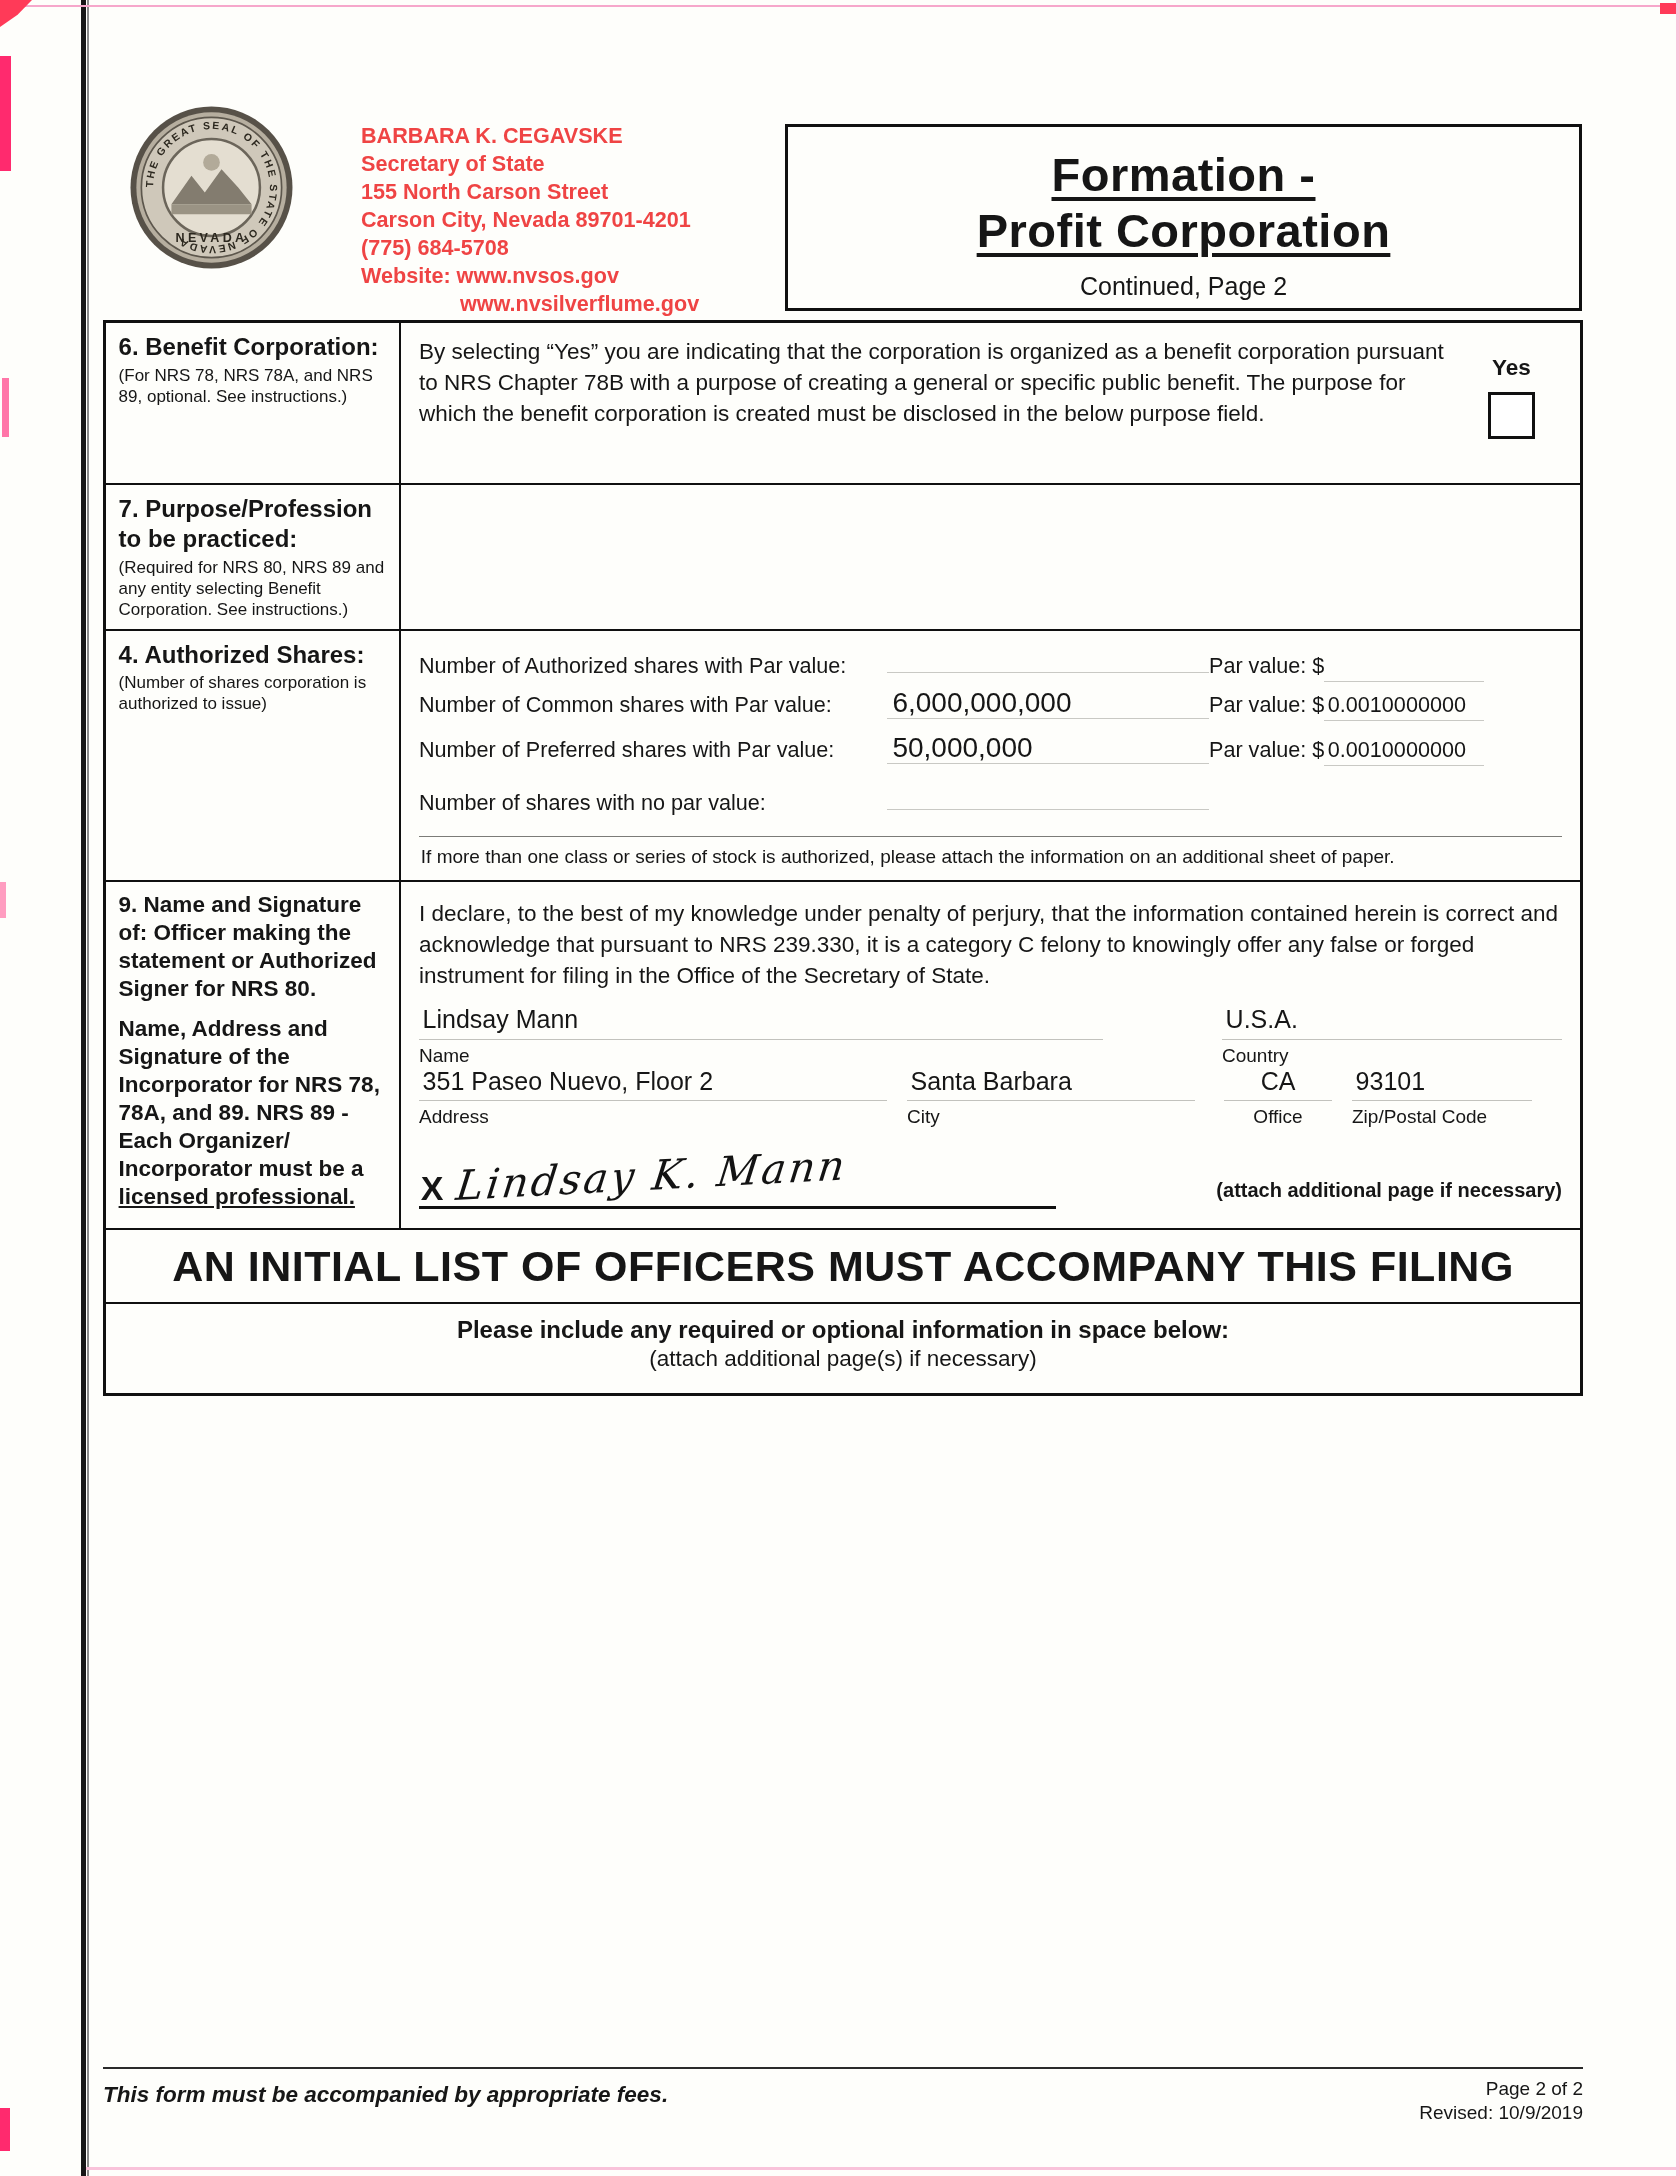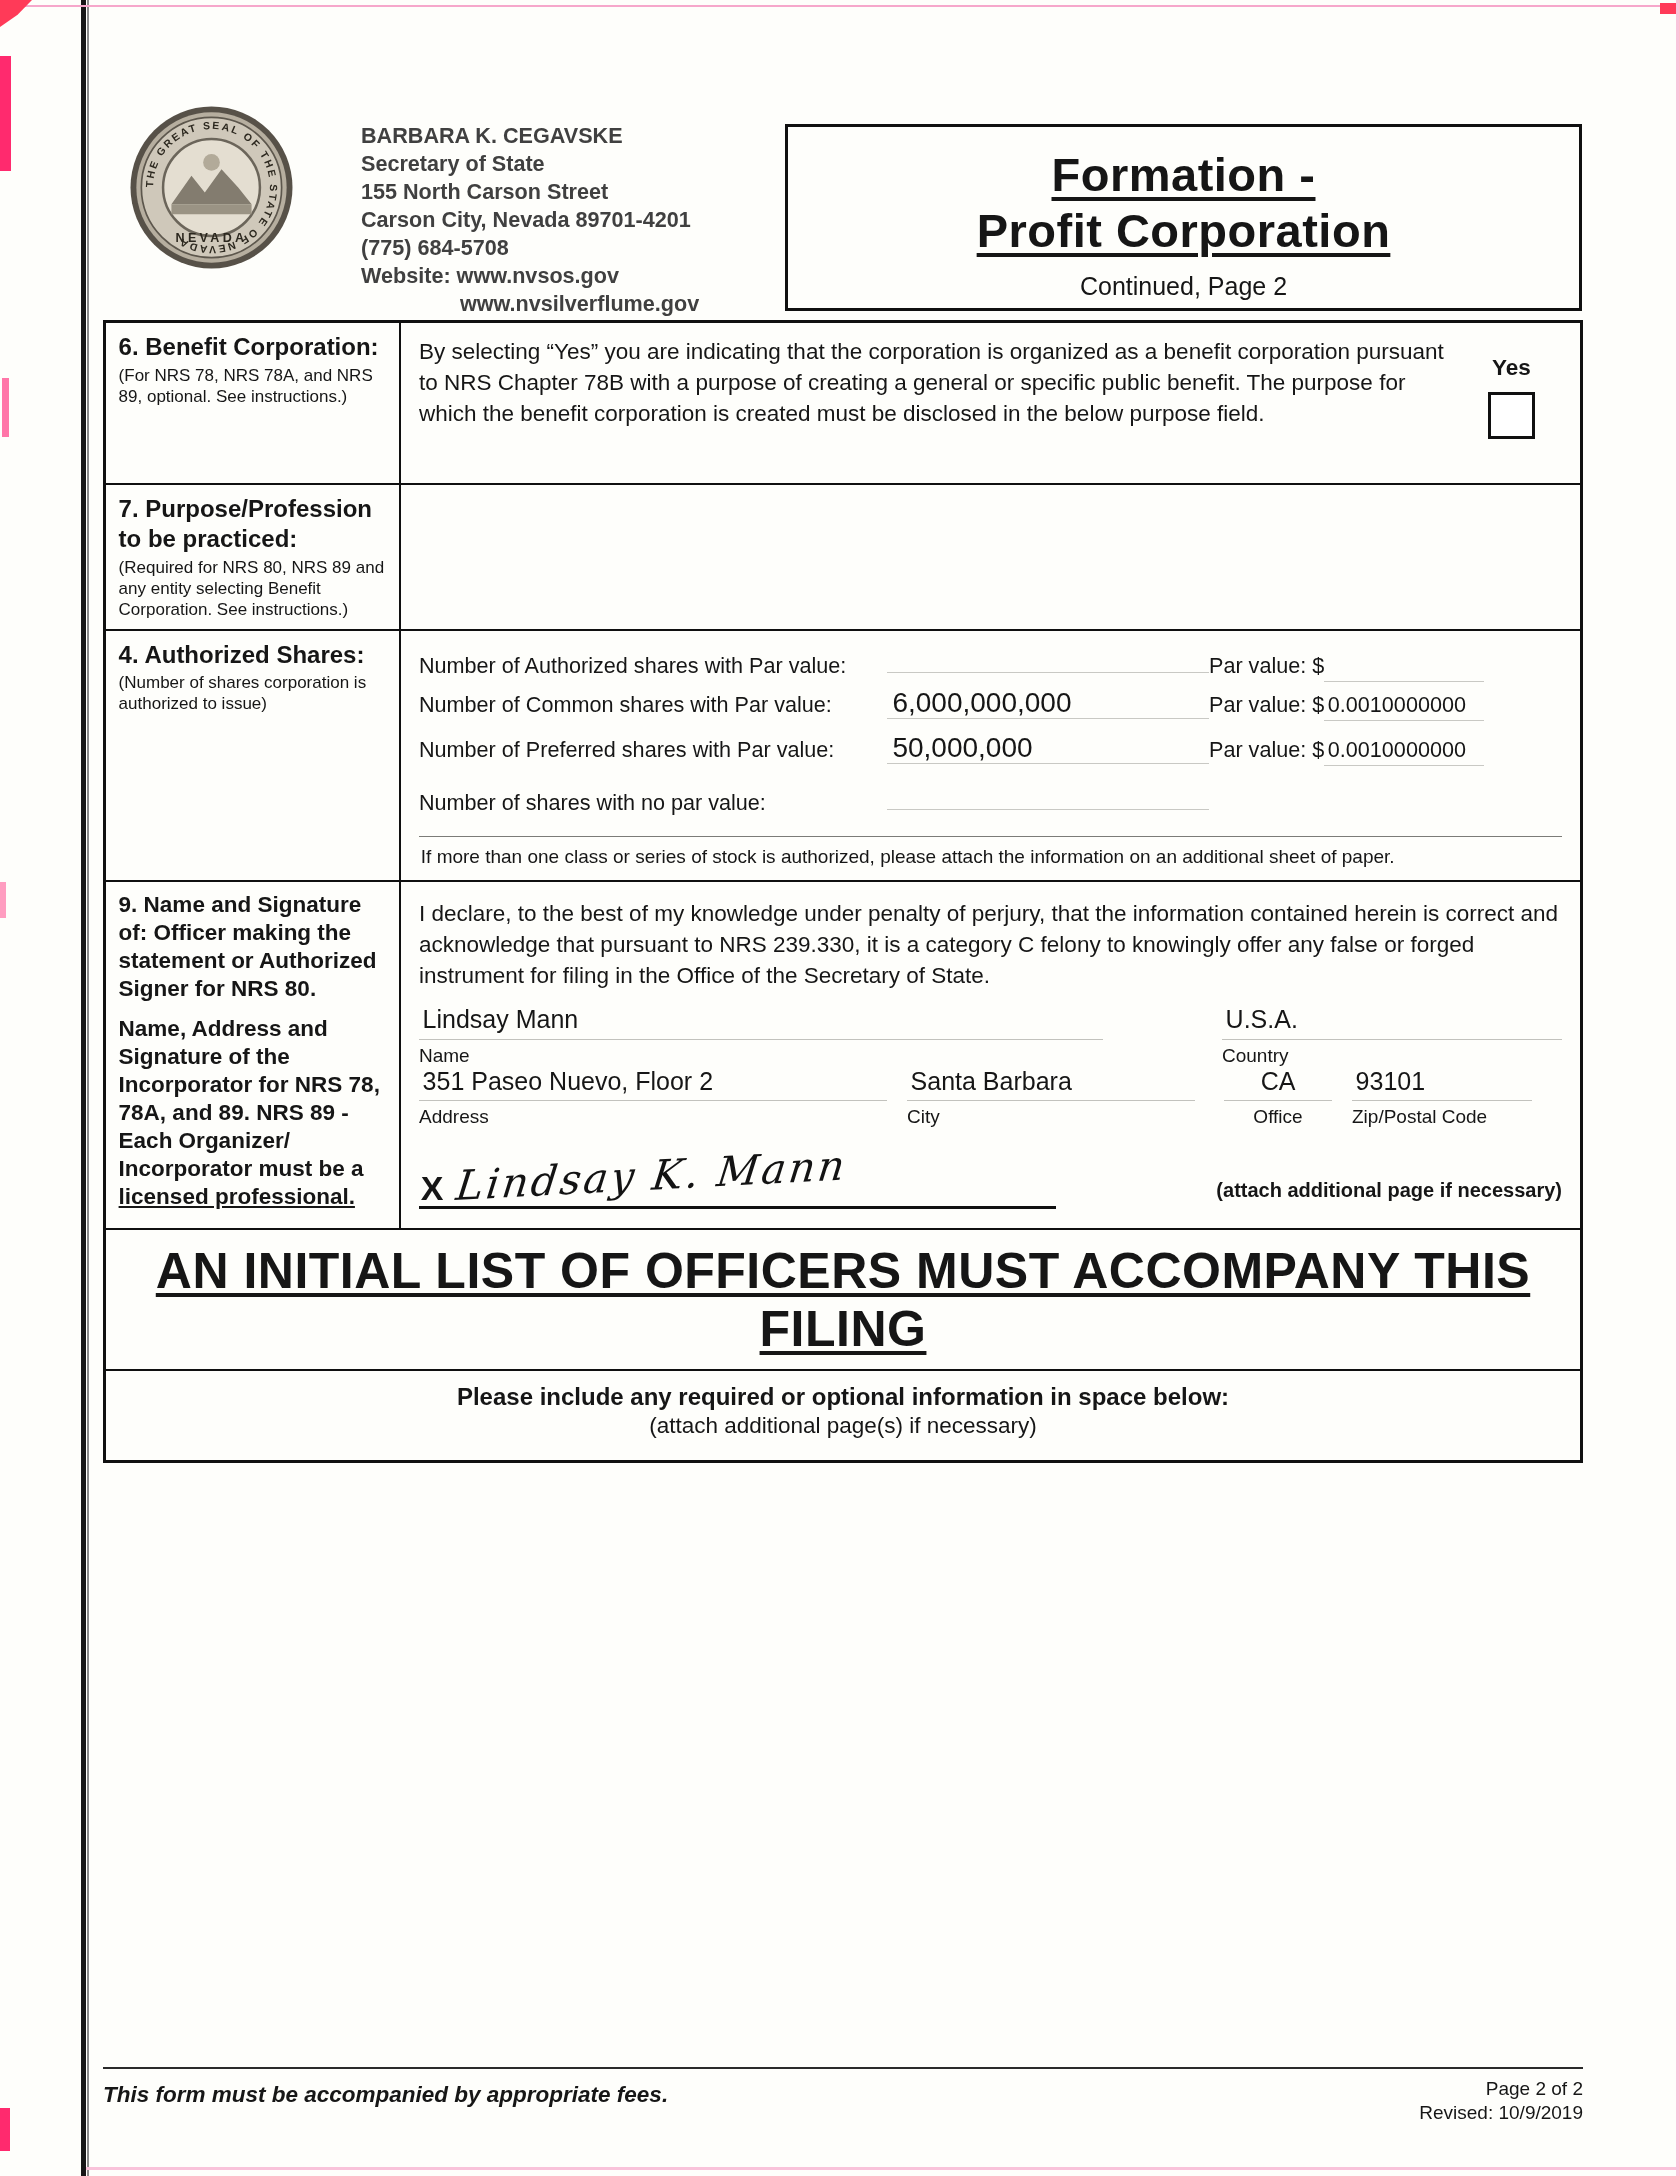--- a/index.html
+++ b/index.html
@@ -20,21 +20,21 @@
   .tr-red{right:4.5px;top:2.7px;width:16px;height:11.7px;background:#ff3a58}
   .left-pink-a{left:0;top:56px;width:10.8px;height:115px;background:#ff2a6e}
   .left-pink-b{left:1.8px;top:378px;width:7.2px;height:59px;background:#ff76a8}
   .left-pink-c{left:0;top:882px;width:6.3px;height:36px;background:#ff9dc0}
   .right-pink{right:0;top:0;width:4.5px;height:2176px;background:#f9c3da}
   .bl-red{left:0;bottom:25px;width:10px;height:43px;background:#ff2a6e}
   .bottom-pink{left:86px;bottom:6.3px;width:1593px;height:2.7px;background:#f9c3da}
 
   
   .seal{position:absolute;left:128px;top:104px;width:167px;height:167px}
-  .sos-info{position:absolute;left:361px;top:122px;font-size:21.6px;font-weight:bold;line-height:28px;color:#404040}
+  .sos-info{position:absolute;left:361px;top:122px;font-size:21.6px;font-weight:bold;line-height:28px;color:#ef4444}
   .sos-info .site2{padding-left:99px}
   .title-box{
     position:absolute;left:785px;top:124px;width:797px;height:187px;
     border:3.6px solid #101010;box-sizing:border-box;text-align:center;padding-top:20px;background:#fefefb;
   }
   .title-line{font-size:47px;font-weight:bold;line-height:56px;text-decoration:underline;text-decoration-thickness:3.6px;text-underline-offset:6.3px;letter-spacing:0.5px}
   .subtitle{font-size:25px;margin-top:12.6px}
 
   
   .form-box{position:absolute;left:103px;top:320px;width:1480px;border:3.6px solid #101010;box-sizing:border-box;background:#fefefb}
@@ -80,21 +80,21 @@
   .sig-x{font-size:34px;font-weight:bold;margin-right:10.8px;line-height:36px}
   .sig-script{
     font-family:"DejaVu Serif","Liberation Serif",serif;font-style:italic;
     font-size:41px;letter-spacing:2.7px;white-space:nowrap;color:#131313;
     transform:rotate(-3deg) skewX(-10deg);transform-origin:left bottom;line-height:40px;
   }
   .signote{flex:1;text-align:right;font-size:20px;font-weight:bold;padding-bottom:7.2px}
   .ul-frag{text-decoration:underline}
 
   .banner-row{display:block;border-bottom:2.7px solid #101010;padding:12.6px 0 10.8px;text-align:center}
-  .banner-text{font-size:50px;font-weight:800;text-decoration:underline;text-decoration-thickness:3.6px;text-underline-offset:5.4px;letter-spacing:0.5px}
+  .banner-text{font-size:43px;font-weight:800;text-decoration-thickness:3.6px;text-underline-offset:5.4px;letter-spacing:0.5px}
   .include-row{display:block;text-align:center;padding:10.8px 0 20px}
   .inc1{font-size:24px;font-weight:bold;line-height:30px}
   .inc2{font-size:22.5px;line-height:28px}
 
   
   .footer-rule{position:absolute;left:103px;top:2067px;width:1480px;border-top:2.7px solid #2a2a2a}
   .footer{position:absolute;left:103px;top:2077px;width:1480px;display:flex;justify-content:space-between;align-items:flex-start}
   .fees{font-size:22.5px;font-weight:bold;font-style:italic;padding-top:5.4px}
   .pageinfo{text-align:right;font-size:19px;line-height:24px;font-weight:500}
 </style>

